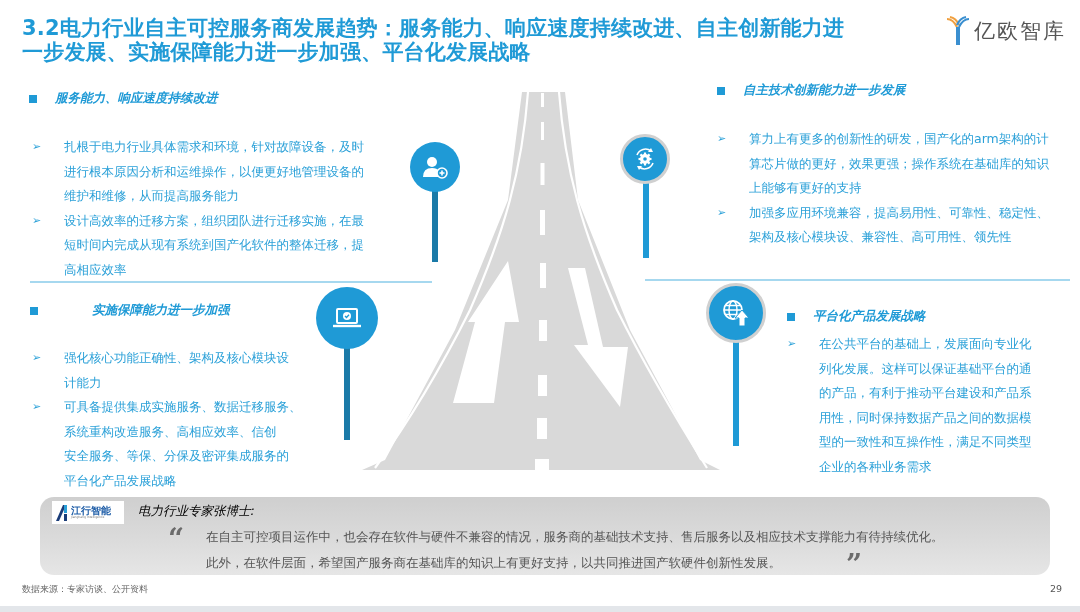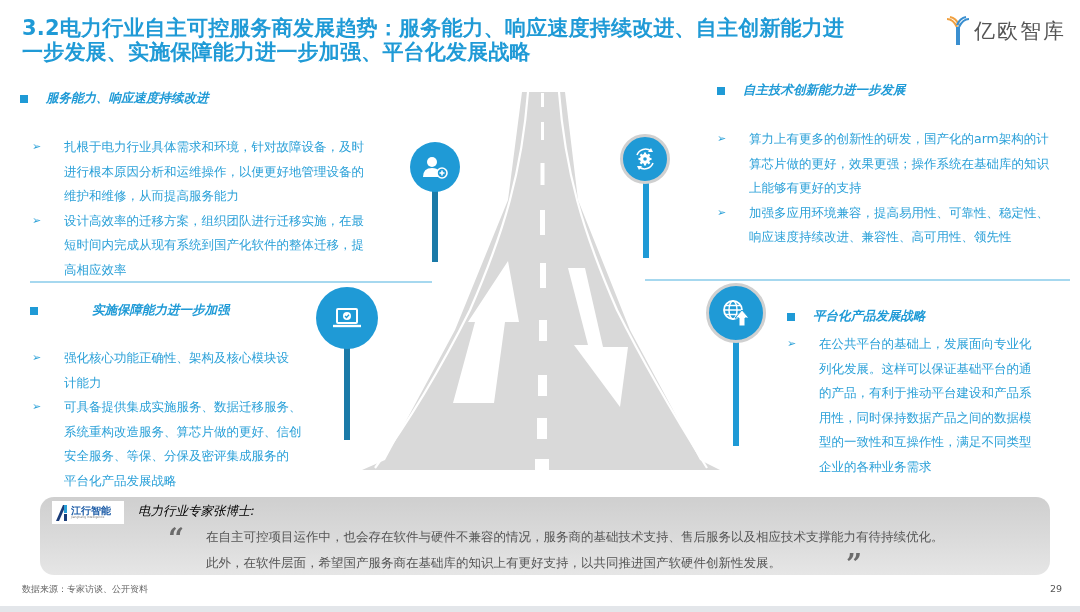--- a/index.html
+++ b/index.html
@@ -150,21 +150,21 @@
   <div class="circle ring" style="width:60px; height:60px;">
     <svg width="32" height="32" viewBox="0 0 32 32">
       <circle cx="13" cy="13" r="9" stroke="#fff" stroke-width="1.8" fill="none"></circle>
       <ellipse cx="13" cy="13" rx="4" ry="9" stroke="#fff" stroke-width="1.4" fill="none"></ellipse>
       <path d="M4 13 H22 M5.5 8.5 H20.5 M5.5 17.5 H20.5" stroke="#fff" stroke-width="1.4"></path>
       <polygon points="22,13 29,21 25,21 25,29 19,29 19,21 15,21" fill="#fff" stroke="#1f9ad6" stroke-width="1"></polygon>
     </svg>
   </div>
 </div>
 
-<div class="section-head" style="left:20px; top:90px;">
+<div class="section-head" style="left:29px; top:90px;">
   <div class="sq"></div>
   <span class="lbl">服务能力、响应速度持续改进</span>
 </div>
 <div class="bullets" style="left:32px; top:135px; width:360px;">
   <div class="bullet">
     <span class="arrow">➢</span>
     <div>扎根于电力行业具体需求和环境，针对故障设备，及时</div>
     <div>进行根本原因分析和运维操作，以便更好地管理设备的</div>
     <div>维护和维修，从而提高服务能力</div>
   </div>
@@ -183,38 +183,38 @@
 <div class="bullets" style="left:717px; top:127px; width:360px;">
   <div class="bullet">
     <span class="arrow">➢</span>
     <div>算力上有更多的创新性的研发，国产化的arm架构的计</div>
     <div>算芯片做的更好，效果更强；操作系统在基础库的知识</div>
     <div>上能够有更好的支持</div>
   </div>
   <div class="bullet">
     <span class="arrow">➢</span>
     <div>加强多应用环境兼容，提高易用性、可靠性、稳定性、</div>
-    <div>响应速度持续改进、兼容性、高可用性、领先性</div>
+    <div>架构及核心模块设、兼容性、高可用性、领先性</div>
   </div>
 </div>
 
 <div class="section-head" style="left:30px; top:302px;gap:36px;">
   <div class="sq"></div>
   <span class="lbl">实施保障能力进一步加强</span>
 </div>
 <div class="bullets" style="left:32px; top:346px; width:290px;">
   <div class="bullet">
     <span class="arrow">➢</span>
     <div>强化核心功能正确性、架构及核心模块设</div>
     <div>计能力</div>
   </div>
   <div class="bullet">
     <span class="arrow">➢</span>
     <div>可具备提供集成实施服务、数据迁移服务、</div>
-    <div>系统重构改造服务、算芯片做的更好、信创</div>
+    <div>系统重构改造服务、高相应效率、信创</div>
     <div>安全服务、等保、分保及密评集成服务的</div>
     <div>平台化产品发展战略</div>
   </div>
 </div>
 
 <div class="section-head" style="left:787px; top:288px;margin-top:20px;">
   <div class="sq"></div>
   <span class="lbl">平台化产品发展战略</span>
 </div>
 <div class="bullets" style="left:787px; top:332px; width:290px;">

